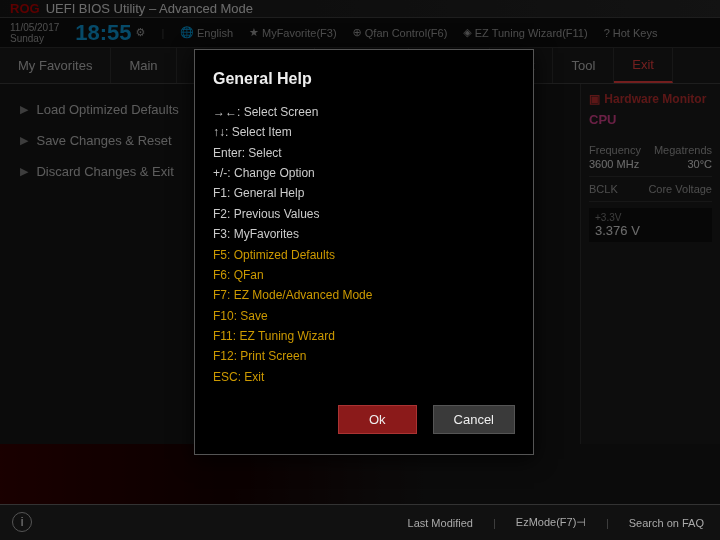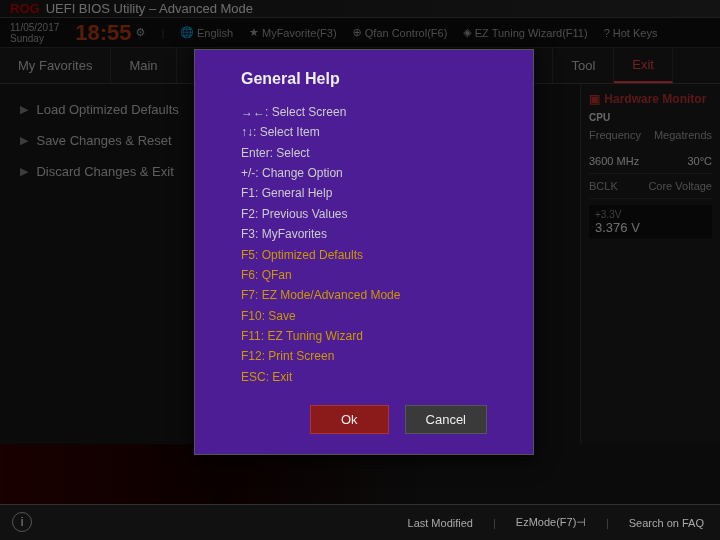--- a/index.html
+++ b/index.html
@@ -38,21 +38,21 @@
       background: #111;
       height: 30px;
       display: flex;
       align-items: center;
       padding: 0 10px;
       font-size: 11px;
       color: #aaa;
       gap: 16px;
       border-bottom: 1px solid #333;
     }
-    .info-bar .clock { font-size: 22px; color: #c2410c; font-weight: bold; line-height: 1; }
+    .info-bar .clock { font-size: 22px; color: #0ea5e9; font-weight: bold; line-height: 1; }
     .info-bar .info-item { display: flex; align-items: center; gap: 3px; cursor: pointer; }
 
     
     .nav-tabs {
       background: #1e1e1e;
       height: 36px;
       display: flex;
       align-items: stretch;
       border-bottom: 1px solid #444;
     }
@@ -91,44 +91,44 @@
     .menu-item .arrow { color: #888; font-size: 11px; }
 
     
     .right-panel {
       width: 140px;
       background: #1e1e1e;
       border-left: 1px solid #333;
       padding: 8px;
     }
     .hw-title { color: #cc3333; font-size: 12px; font-weight: bold; margin-bottom: 6px; display: flex; align-items: center; gap: 4px; }
-    .hw-section-title { color: #e5e5e5; font-size: 10px; font-weight: bold; margin-bottom: 6px; margin-top: 4px; }
+    .hw-section-title { color: #ec4899; font-size: 13px; font-weight: bold; margin-bottom: 17px; margin-top: 4px; }
     .hw-row { display: flex; justify-content: space-between; margin-bottom: 2px; font-size: 11px; color: #aaa; }
-    .hw-value { color: #eee; margin-top: 12px; }
+    .hw-value { color: #eee; }
     .hw-divider { border-top: 1px solid #333; margin: 6px 0; }
     .voltage-box { background: #111; padding: 4px 6px; margin-top: 6px; }
     .voltage-label { font-size: 10px; color: #888; }
     .voltage-value { font-size: 13px; color: #eee; }
 
     
     .overlay-backdrop {
       position: absolute;
       top: 0; left: 0; right: 0; bottom: 36px;
       background: rgba(0,0,0,0.55);
       z-index: 10;
       display: flex;
       align-items: center;
       justify-content: center;
     }
 
     
     .dialog {
-      background: #4c1d95;
+      background: #000000;
       border: 1px solid #555;
-      padding: 20px 46px;
+      padding: 20px 18px;
       min-width: 340px;
       box-shadow: 0 4px 20px rgba(0,0,0,0.8);
       margin-left: 8px;
     }
     .dialog-title {
       font-size: 16px;
       color: #eee;
       font-weight: bold;
       margin-bottom: 14px;
     }

